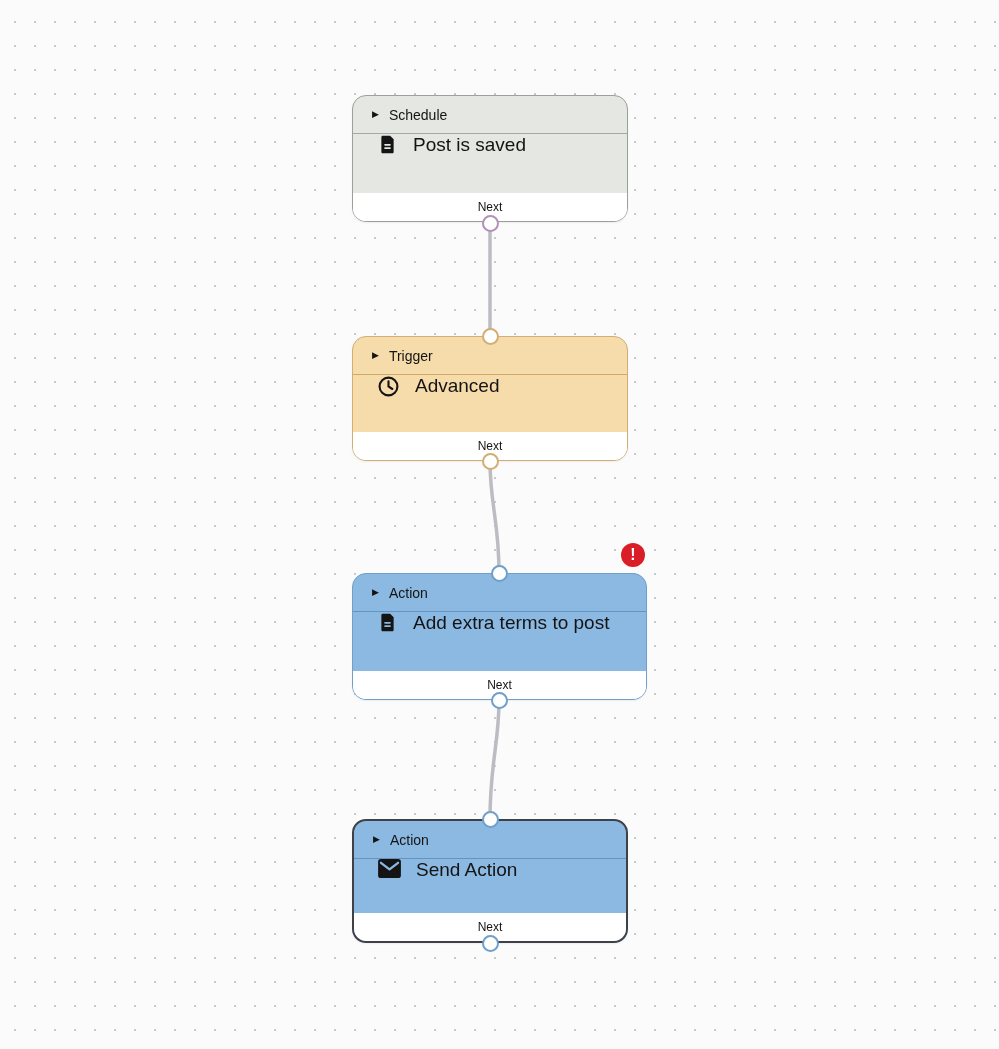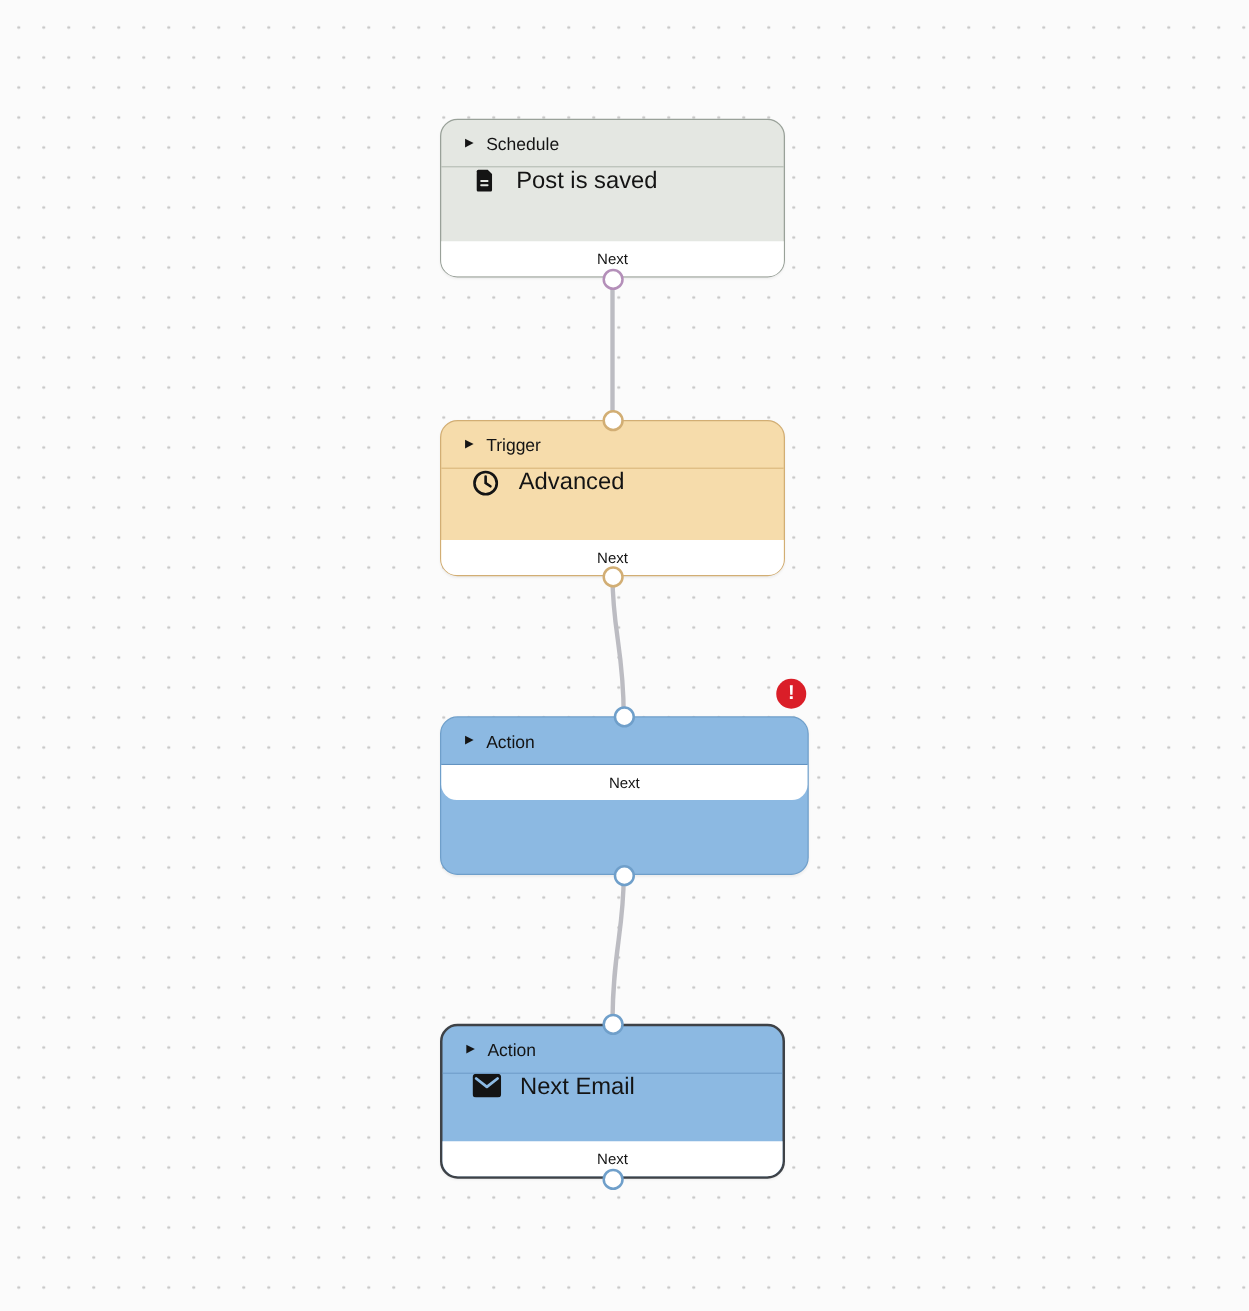--- a/index.html
+++ b/index.html
@@ -129,38 +129,48 @@
     <div class="node-footer">Next</div>
   </div>
   <div class="port port--tan" style="left:481.5px;top:327.5px;"></div>
   <div class="port port--tan" style="left:481.5px;top:452.5px;"></div>
 
   <div class="node node--action" style="left:352px;top:573px;width:295px;height:127px;">
     <div class="node-header">
       <span class="tri">▶</span>
       <span>Action</span>
     </div>
+    <div class="node-body">
+      <span class="icon">
+        <svg width="21" height="21" viewBox="0 0 24 24">
+          <path d="M5 3.5C5 2.7 5.7 2 6.5 2H15l4 4v14.5c0 .8-.7 1.5-1.5 1.5h-11C5.7 22 5 21.3 5 20.5z" fill="#141414"></path>
+          <rect x="8.2" y="11.4" width="7.6" height="1.9" rx="0.9" fill="#8cb9e2"></rect>
+          <rect x="8.2" y="15.2" width="7.6" height="1.9" rx="0.9" fill="#8cb9e2"></rect>
+        </svg>
+      </span>
+      <span>Add extra terms to post</span>
+    </div>
     <div class="node-footer">Next</div>
   </div>
   <div class="port port--blue" style="left:490.5px;top:564.5px;"></div>
   <div class="port port--blue" style="left:490.5px;top:691.5px;"></div>
   <div class="error-badge" style="left:621px;top:543px;">!</div>
 
   <div class="node node--action node--selected" style="left:352px;top:819px;width:276px;height:124px;">
     <div class="node-header">
       <span class="tri">▶</span>
       <span>Action</span>
     </div>
     <div class="node-body">
       <span class="icon">
         <svg width="23" height="19" viewBox="0 0 24 20">
           <rect width="24" height="20" rx="3" fill="#141414"></rect>
           <path d="M3 4 L12 11 L21 4" stroke="#8cb9e2" stroke-width="2.4" fill="none" stroke-linecap="round" stroke-linejoin="round"></path>
         </svg>
       </span>
-      <span>Next Email</span>
+      <span>Send Action</span>
     </div>
     <div class="node-footer">Next</div>
   </div>
   <div class="port port--blue" style="left:481.5px;top:810.5px;"></div>
   <div class="port port--blue" style="left:481.5px;top:934.5px;"></div>
 
 </div>
 
 </body></html>

